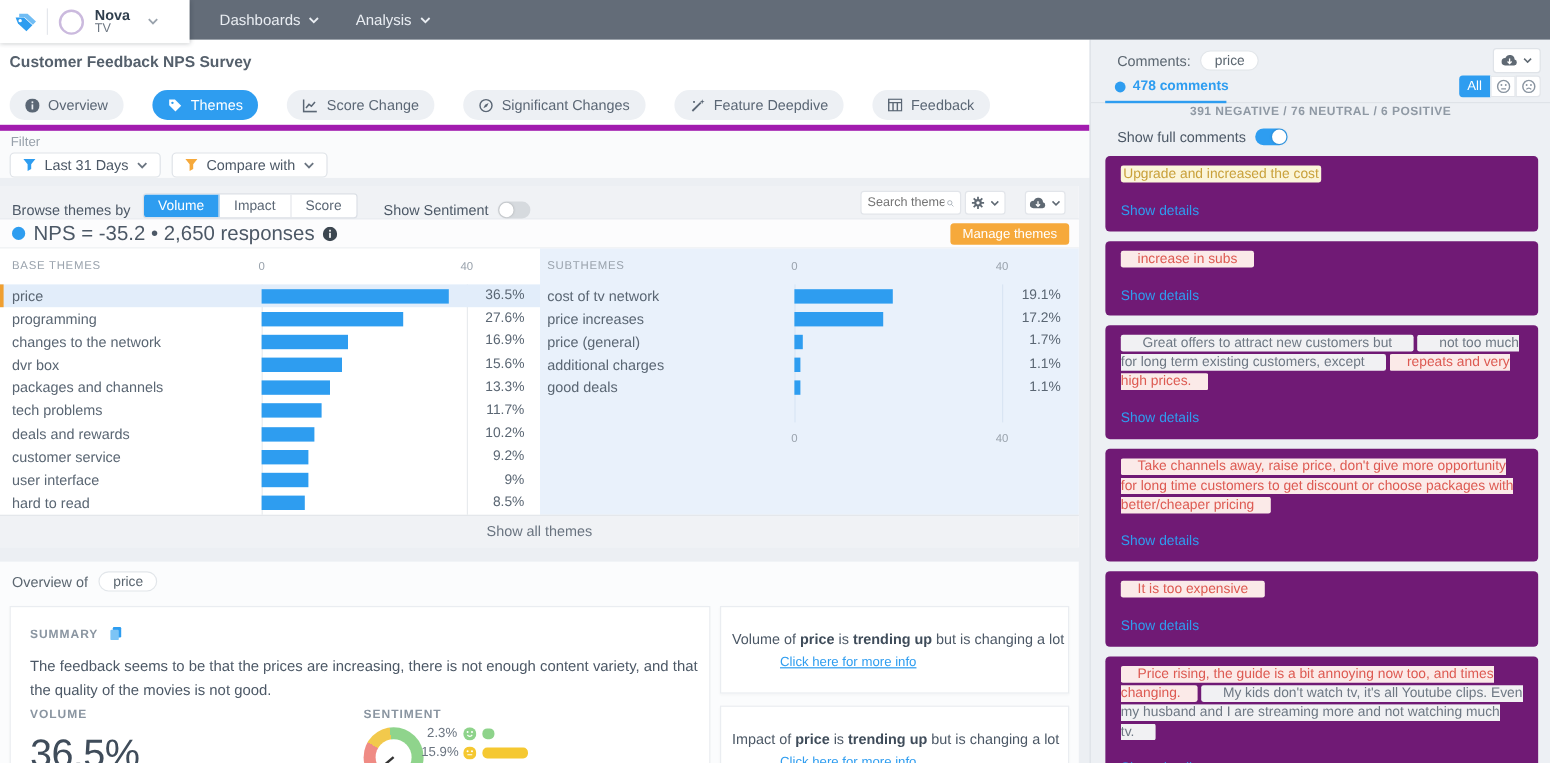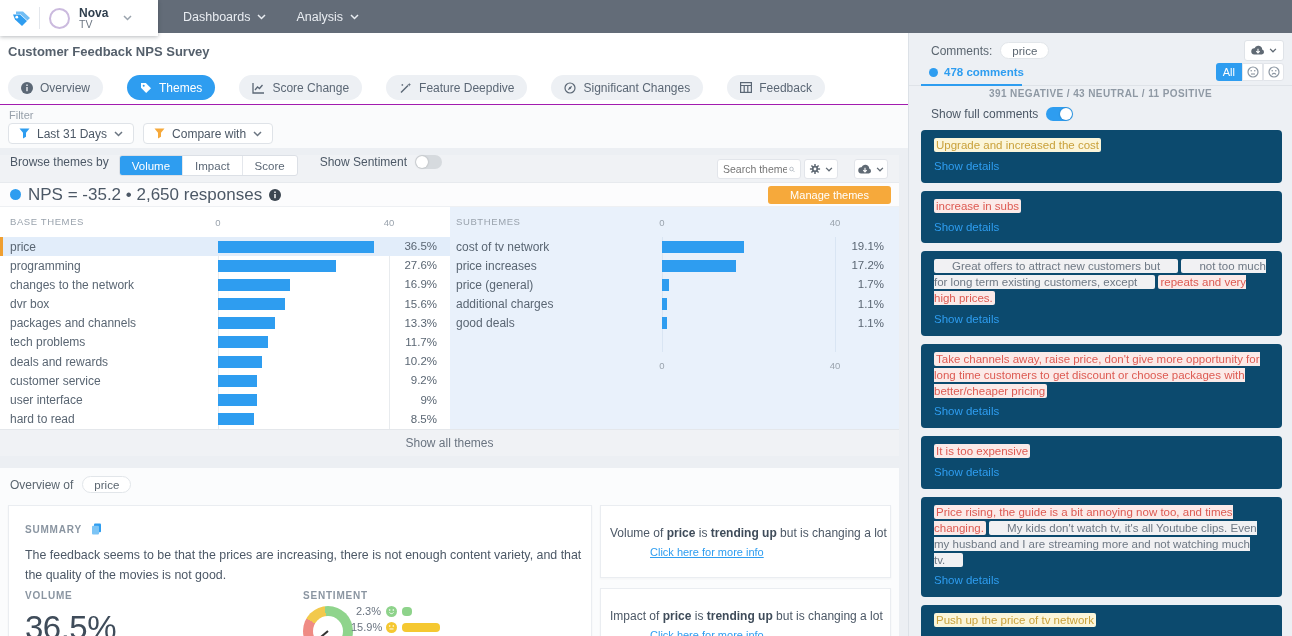--- a/index.html
+++ b/index.html
@@ -23,48 +23,48 @@
 .help{display:flex;align-items:center;gap:7px;color:#e9edf2;font-size:12.5px;margin:0 20px 0 24px}
 .avatar{width:23px;height:23px;border-radius:50%;background:#e8504f;border:2px solid rgba(255,255,255,.9);color:#fff;font-size:9px;font-weight:bold;display:flex;align-items:center;justify-content:center}
 .top-caret{margin:0 12px 0 9px;color:#cfd5db;display:flex}
 
 .main{position:absolute;top:33px;left:0;width:908px;height:603px}
 .panel-top{position:absolute;top:0;left:0;width:908px;height:115px;background:#fff}
 .page-title{position:absolute;left:8px;top:11px;font-size:13px;font-weight:bold;color:#55606c}
 .tabs{position:absolute;left:8px;top:42px;display:flex;gap:24px}
 .vtab{height:25px;border-radius:13px;background:#edf0f4;color:#5b6775;font-size:12px;display:flex;align-items:center;gap:7px;padding:0 13px}
 .vtab.active{background:#2e9df0;color:#fff}
-.filter-zone{position:absolute;left:0;bottom:0;width:908px;height:44px;background:#fafbfc;border-top:1px solid #a21caf}
+.filter-zone{position:absolute;left:0;bottom:0;width:908px;height:44px;background:#fafbfc;border-top:5px solid #a21caf}
 .filter-label{position:absolute;left:9px;top:4px;font-size:11px;color:#97a0aa}
 .filter-btns{position:absolute;left:8px;top:18px;display:flex;gap:9px}
 .fbtn{height:21px;background:#fff;border:1px solid #dfe3e8;border-radius:4px;display:flex;align-items:center;gap:7px;padding:0 10px;font-size:12px;color:#4c5866}
 .fbtn .car{color:#6b7581;display:flex}
 
 .panel-themes{position:absolute;top:122px;left:0;width:899px;height:301px;background:#fff}
-.ttoolbar{position:absolute;top:0;left:0;width:100%;height:28px;background:#f0f2f5;border-bottom:1px solid #e7eaee;display:flex;align-items:flex-start}
+.ttoolbar{position:absolute;top:0;left:0;width:100%;height:28px;background:#f0f2f5;border-bottom:1px solid #e7eaee;display:flex;align-items:flex-end}
 .browse-lbl{font-size:12px;margin:0 10px;color:#4c5866}
 .segmented{display:flex;height:21px;border:1px solid #dce0e6;border-radius:3px;overflow:hidden;background:#fff}
 .seg{padding:0 12px;font-size:11.5px;display:flex;align-items:center;color:#5b6775;border-right:1px solid #e4e7ec}
 .seg:last-child{border-right:none}
 .seg.active{background:#2e9df0;color:#fff}
 .sent-lbl{font-size:12px;margin:0 8px 0 22px;color:#4c5866}
 .tgl{width:27px;height:14px;border-radius:8px;position:relative;background:#d6dade}
 .tgl .knob{position:absolute;top:1px;left:1px;width:12px;height:12px;border-radius:50%;background:#fff;box-shadow:0 0 2px rgba(0,0,0,.25)}
 .tgl.on{background:#2e9df0}
 .tgl.on .knob{left:auto;right:1px}
 .search-box{position:absolute;right:98px;top:4px;width:84px;height:20px;border:1px solid #e2e5ea;border-radius:3px;background:#fff;display:flex;align-items:center;padding:0 5px;gap:2px}
 .search-box input{border:none;outline:none;width:64px;font-size:10.5px;color:#6b7581;background:transparent;font-family:inherit}
 .sq-btn{position:absolute;top:4px;height:20px;width:34px;border:1px solid #e2e5ea;border-radius:3px;background:#fff;display:flex;align-items:center;justify-content:center;gap:4px;color:#5f6973}
 .gear-btn{right:61px}
 .cloud-btn{right:11px}
 .nps-row{position:absolute;top:28px;left:0;width:100%;height:24px;background:#fcfcfd;border-bottom:1px solid #eef0f3;display:flex;align-items:center;padding-left:10px}
 .nps-dot{width:11px;height:11px;border-radius:50%;background:#2e9df0;flex:none}
 .nps-text{font-size:17px;color:#4c5866;margin:0 7px}
 .nps-info{display:flex}
-.manage-btn{position:absolute;right:8px;top:3px;height:18px;background:#f6a93b;border-radius:3px;color:#fff;font-size:11px;display:flex;align-items:center;padding:0 22px}
+.manage-btn{position:absolute;right:8px;top:3px;height:18px;background:#f6a93b;border-radius:3px;color:#fff;font-size:11px;display:flex;align-items:center;padding:0 10px}
 
 .chart{position:absolute;top:52px;left:0;width:899px;height:222px}
 .sub-bg{position:absolute;left:450px;top:0;width:449px;height:222px;background:#e9f1fb}
 .chead{position:absolute;top:0;height:30px;font-size:9.5px;letter-spacing:.6px;color:#9aa3ad;line-height:30px}
 .gline{position:absolute;top:30px;width:1px;height:192px;background:#e8ebee}
 .gline.sub{background:#d9e5f3}
 .axnum{position:absolute;font-size:9.5px;color:#9aa3ad;width:30px;text-align:center}
 .rows{position:absolute;top:30px;width:450px}
 .rows.sub{left:450px;width:449px}
 .crow{position:relative;height:19.2px}
@@ -107,26 +107,26 @@
 .cm-dot{position:absolute;left:20px;top:5px;width:9px;height:9px;border-radius:50%;background:#2e9df0}
 .cm-count{position:absolute;left:35px;top:3px;font-size:11.5px;font-weight:bold;color:#2e9df0}
 .cm-underline{position:absolute;left:12px;top:21px;width:101px;height:2px;background:#2e9df0}
 .cm-filter{position:absolute;right:8px;top:0;display:flex;height:18px}
 .cm-all{background:#2e9df0;color:#fff;font-size:11px;display:flex;align-items:center;padding:0 7px;border-radius:3px 0 0 3px}
 .cm-face{width:21px;height:18px;background:#fff;border:1px solid #e2e5ea;display:flex;align-items:center;justify-content:center;color:#8a95a1}
 .cm-face:last-child{border-radius:0 3px 3px 0}
 .cm-counts{position:absolute;left:0;top:55px;width:100%;text-align:center;font-size:10px;letter-spacing:.4px;color:#8f99a4;font-weight:bold}
 .cm-showfull{position:absolute;left:22px;top:74px;display:flex;align-items:center;gap:8px;font-size:12px;color:#4c5866}
 .cm-cards{position:absolute;left:12px;top:97px;width:361px;bottom:0;overflow:hidden}
-.cm-card{background:#0c4a6e;border-radius:4px;padding:8px 13px;margin-bottom:8px;font-size:11.5px;line-height:1.38}
+.cm-card{background:#701a75;border-radius:4px;padding:8px 13px;margin-bottom:8px;font-size:11.5px;line-height:1.38}
 .seg-none{color:#6e7884}
-.seg-neg{color:#dd5a52;background:#fbeae8;padding:1px 2px;border-radius:2px}
+.seg-neg{color:#dd5a52;background:#fbeae8;padding:1px 14px;border-radius:2px}
 .seg-warn{color:#c9a13b;background:#fbf5d9;padding:1px 2px;border-radius:2px}
 .seg-plain{color:#6e7884;background:#f1f1f3;padding:1px 18px;border-radius:2px}
-.show-det{display:block;margin-top:5px;font-size:11.5px;color:#2e9df0;width:fit-content}
+.show-det{display:block;margin-top:15px;font-size:11.5px;color:#2e9df0;width:fit-content}
 </style>
 </head>
 <body>
 
 <div class="topbar">
   <div class="logo-box">
     <span><svg width="19" height="19" viewBox="0 0 19 19">
           <path d="M2 5.5h7L16 12l-5 5-7-6.5z" fill="#2e9df0"></path>
           <path d="M5 2.5h7L19 9l-2.6 2.6L9.5 5.3H5z" fill="#71bdf4"></path>
           <circle cx="5.8" cy="8.2" r="1.4" fill="#fff"></circle>
@@ -186,36 +186,36 @@
           <span style="display:flex">
             <svg width="13" height="12" viewBox="0 0 13 12">
               <path d="M1 1v10h11" fill="none" stroke="currentColor" stroke-width="1.3"></path>
               <path d="M3 8l2.5-3 2 1.5L10.5 3" fill="none" stroke="currentColor" stroke-width="1.3"></path>
             </svg>
           </span>
           <span>Score Change</span>
         </div>
         <div class="vtab">
           <span style="display:flex">
+            <svg width="12" height="12" viewBox="0 0 12 12">
+              <circle cx="6" cy="6" r="5" fill="none" stroke="currentColor" stroke-width="1.2"></circle>
+              <path d="M8.2 3.8L6.8 6.8 3.8 8.2l1.4-3z" fill="currentColor"></path>
+            </svg>
+          </span>
+          <span>Significant Changes</span>
+        </div>
+        <div class="vtab">
+          <span style="display:flex">
             <svg width="13" height="12" viewBox="0 0 13 12">
               <path d="M2 10.5L9 3.5" stroke="currentColor" stroke-width="1.5"></path>
               <path d="M10.2.8l.5 1.4 1.5.5-1.5.5-.5 1.4-.5-1.4-1.4-.5 1.4-.5z" fill="currentColor"></path>
               <rect x="2.6" y="2.2" width="1.5" height="1.5" fill="currentColor"></rect>
             </svg>
           </span>
           <span>Feature Deepdive</span>
-        </div>
-        <div class="vtab">
-          <span style="display:flex">
-            <svg width="12" height="12" viewBox="0 0 12 12">
-              <circle cx="6" cy="6" r="5" fill="none" stroke="currentColor" stroke-width="1.2"></circle>
-              <path d="M8.2 3.8L6.8 6.8 3.8 8.2l1.4-3z" fill="currentColor"></path>
-            </svg>
-          </span>
-          <span>Significant Changes</span>
         </div>
         <div class="vtab">
           <span style="display:flex">
             <svg width="12" height="11" viewBox="0 0 12 11">
               <rect x="0.6" y="0.6" width="10.8" height="9.8" fill="none" stroke="currentColor" stroke-width="1.2"></rect>
               <path d="M0.6 3.5h10.8M4.2 3.5v6.9M7.8 3.5v6.9" stroke="currentColor" stroke-width="1.2"></path>
             </svg>
           </span>
           <span>Feedback</span>
         </div>
@@ -499,21 +499,21 @@
       <span class="cm-face">
           <svg width="12" height="12" viewBox="0 0 12 12">
             <circle cx="6" cy="6" r="5" fill="none" stroke="#8a95a1" stroke-width="1.2"></circle>
             <circle cx="4.2" cy="4.8" r=".8" fill="#8a95a1"></circle>
             <circle cx="7.8" cy="4.8" r=".8" fill="#8a95a1"></circle>
             <path d="M4 8.5c.6-.8 1.2-1.1 2-1.1s1.4.3 2 1.1" stroke="#8a95a1" stroke-width="1.1" fill="none"></path>
           </svg>
         </span>
     </div>
   </div>
-  <div class="cm-counts">391 NEGATIVE / 43 NEUTRAL / 11 POSITIVE</div>
+  <div class="cm-counts">391 NEGATIVE / 76 NEUTRAL / 6 POSITIVE</div>
   <div class="cm-showfull">
     <span>Show full comments</span>
     <span class="tgl on">
         <span class="knob"></span>
       </span>
   </div>
   <div class="cm-cards">
       <div class="cm-card">
         <div><span class="seg-warn">Upgrade and increased the cost</span></div>
         <a class="show-det">Show details</a>

